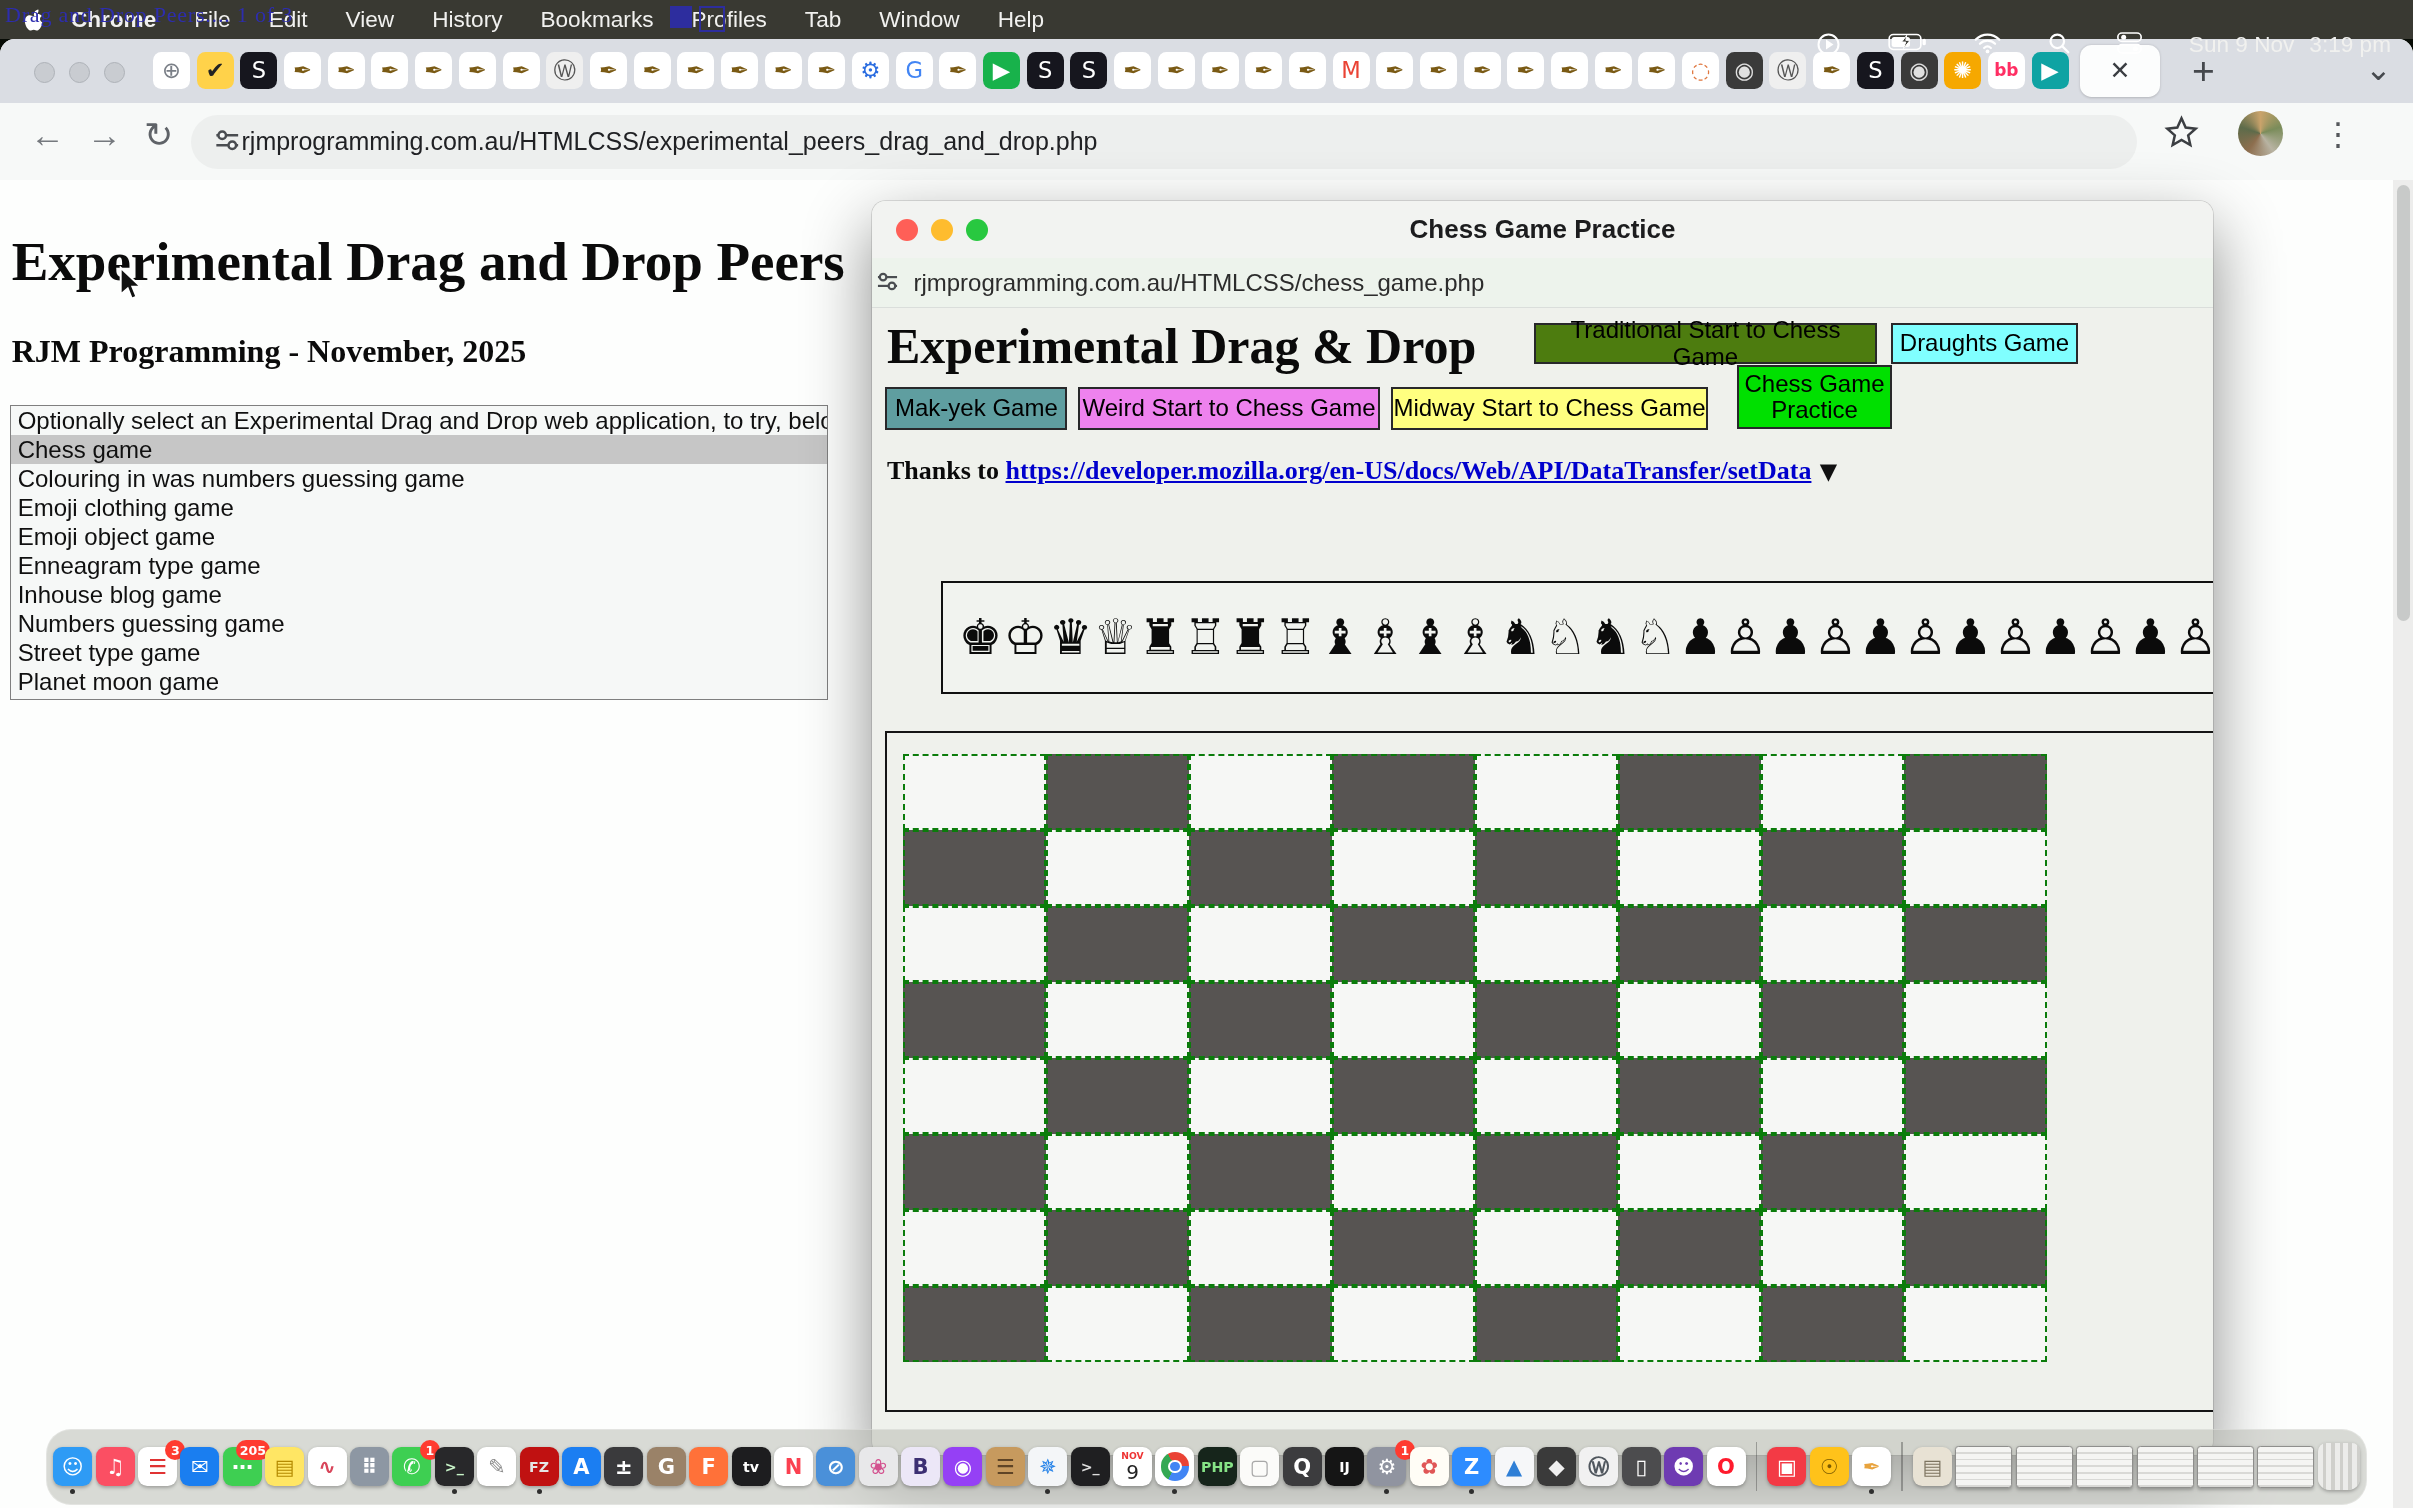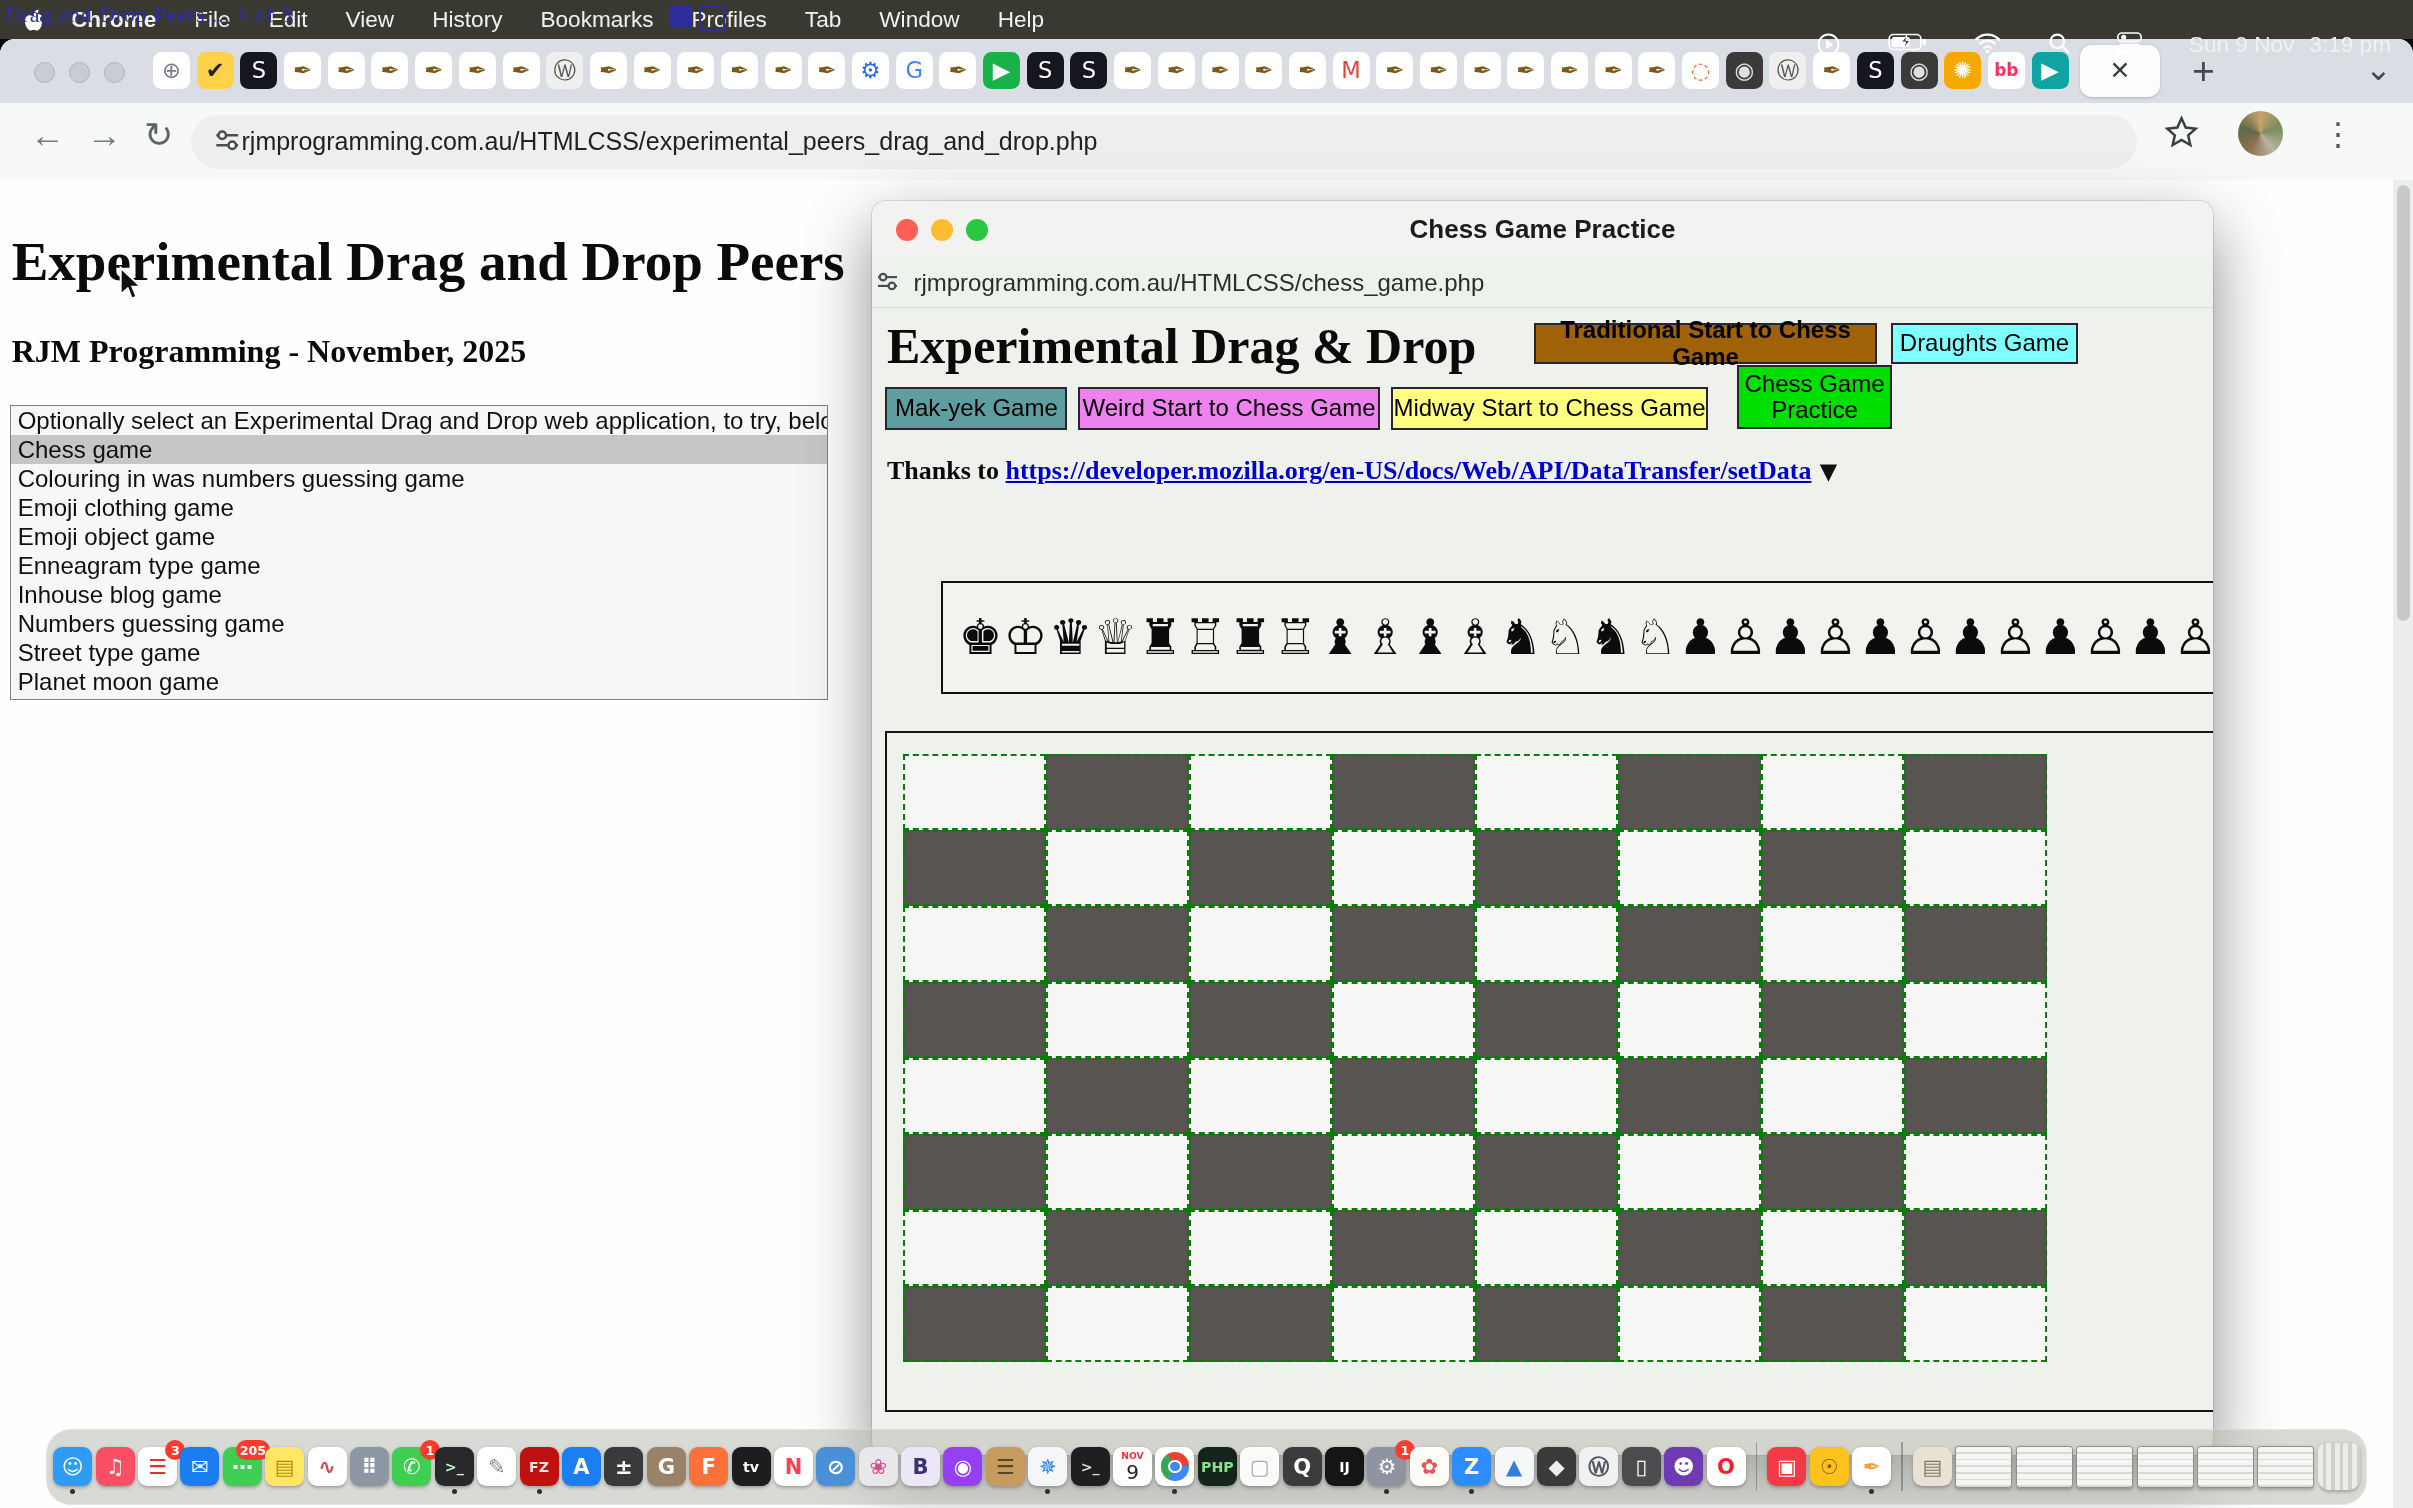--- a/index.html
+++ b/index.html
@@ -310,21 +310,21 @@
             <line x1="4" y1="11" x2="30" y2="11" stroke="#4a4d51" stroke-width="3"></line>
             <circle cx="11" cy="11" r="4.5" fill="#edf3ec" stroke="#4a4d51" stroke-width="3"></circle>
             <line x1="4" y1="23" x2="30" y2="23" stroke="#4a4d51" stroke-width="3"></line>
             <circle cx="23" cy="23" r="4.5" fill="#edf3ec" stroke="#4a4d51" stroke-width="3"></circle>
           </svg></span>
       <span class="p-url">rjmprogramming.com.au/HTMLCSS/chess_game.php</span>
     </div>
 
     <div class="p-h1">Experimental Drag &amp; Drop</div>
 
-    <div class="pbtn btn1" style="background: #a16207; font-weight: bold;">Traditional Start to Chess Game</div>
+    <div class="pbtn btn1" style="background: #4d7c0f;">Traditional Start to Chess Game</div>
     <div class="pbtn btn2" style="background: rgb(128, 255, 255);">Draughts Game</div>
     <div class="pbtn btn3" style="background: rgb(95, 158, 160);">Mak-yek Game</div>
     <div class="pbtn btn4" style="background: rgb(238, 130, 238);">Weird Start to Chess Game</div>
     <div class="pbtn btn5" style="background: rgb(255, 255, 128);">Midway Start to Chess Game</div>
     <div class="pbtn btn6" style="background: rgb(0, 224, 0);">Chess Game Practice</div>
 
     <div class="thanks">
       <span>Thanks to</span>
       <a href="#">https://developer.mozilla.org/en-US/docs/Web/API/DataTransfer/setData</a><span class="dd-arrow">▼</span>
     </div>

